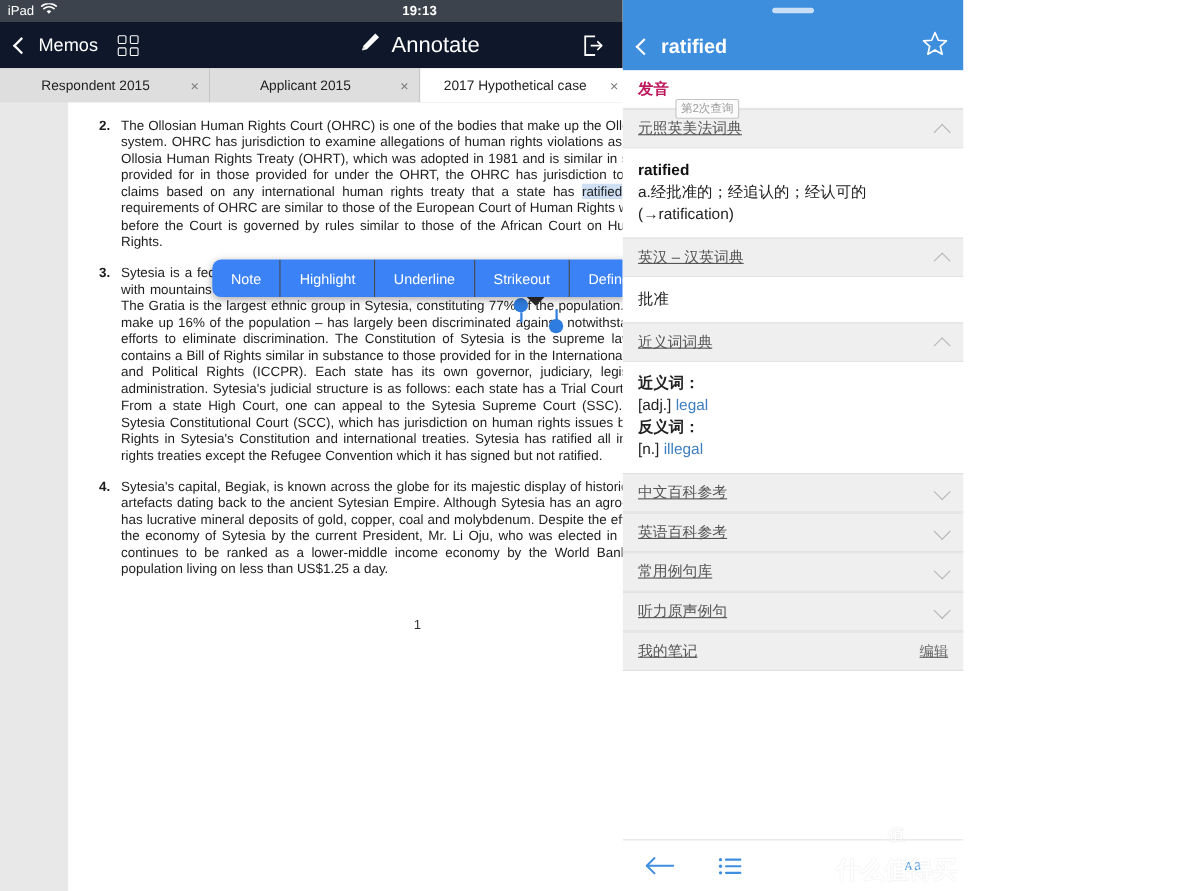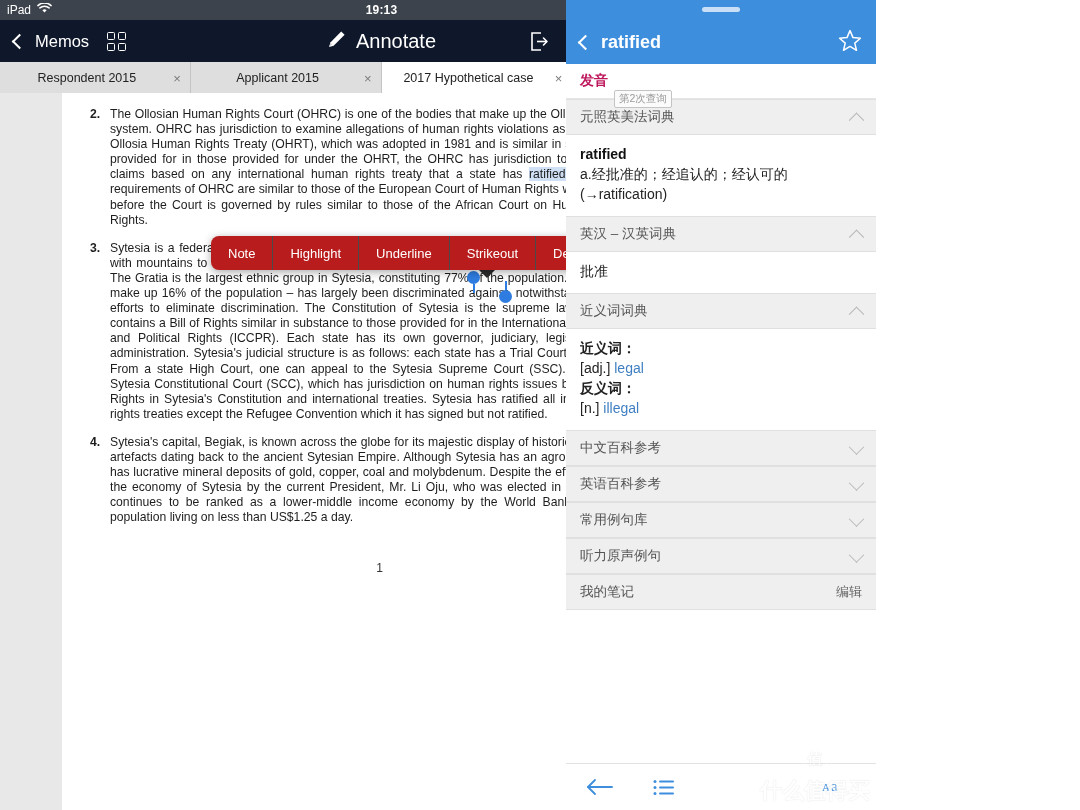--- a/index.html
+++ b/index.html
@@ -120,22 +120,22 @@
   #handle-end .bar { height: 9px; }
 
   
   #vscroll {
     position: absolute; right: 3px; top: 30px; width: 6px; height: 120px;
     background: #5a5a5a; border-radius: 3px; opacity: .85;
   }
 
   
   #ctxmenu {
-    position: absolute; left: 211px; top: 143px;
-    background: #b91c1c; border-radius: 8px; display: flex;
+    position: absolute; left: 193px; top: 143px;
+    background: #3b82f6; border-radius: 8px; display: flex;
     height: 34px; box-shadow: 0 2px 8px rgba(0,0,0,.35); overflow: hidden;
   }
   #ctxmenu .mi {
     display: flex; align-items: center; justify-content: center;
     color: #fff; font-size: 13px; padding: 0 17px;
     border-right: 1px solid #4a4a4a; white-space: nowrap;
   }
   #ctxmenu .mi:last-child { border-right: none; }
   #ctxarrow {
     position: absolute; left: 478px; top: 176px;
@@ -174,21 +174,21 @@
   }
   .pron-row .pron-label { color: #be185d; font-size: 14px; font-weight: bold; }
   .pron-row .pron-count {
     border: 1px solid #c4c4c4; border-radius: 2px; color: #9a9a9a;
     font-size: 10.5px; padding: 1px 4px; background: #fbfbfb; margin-top: 36px;
   }
 
   .sec-head {
     height: 34px; background: #efefef; display: flex; align-items: center;
     padding: 0 14px; color: #555; font-size: 13.5px;
-    border-top: 1px solid #e0e0e0; border-bottom: 1px solid #e0e0e0;
+    border-top: 1px solid #e0e0e0; border-bottom: 1px solid #e0e0e0; text-decoration: underline;
   }
   .sec-head .sh-label { flex: 1 1 auto; }
   .sec-head .sh-right { color: #666; font-size: 13px; }
   .caret {
     width: 10px; height: 10px; border-right: 1.6px solid #b6b6b6;
     border-bottom: 1.6px solid #b6b6b6; display: inline-block;
   }
   .caret.up { transform: rotate(-135deg) translate(-2px,-2px); }
   .caret.down { transform: rotate(45deg) translate(-1px,-1px); }
 

